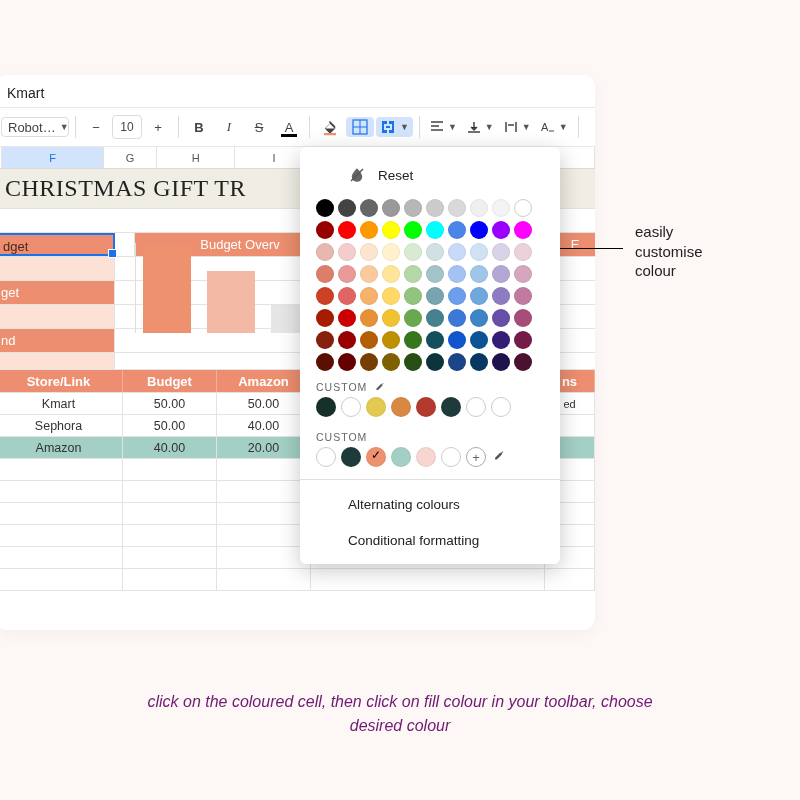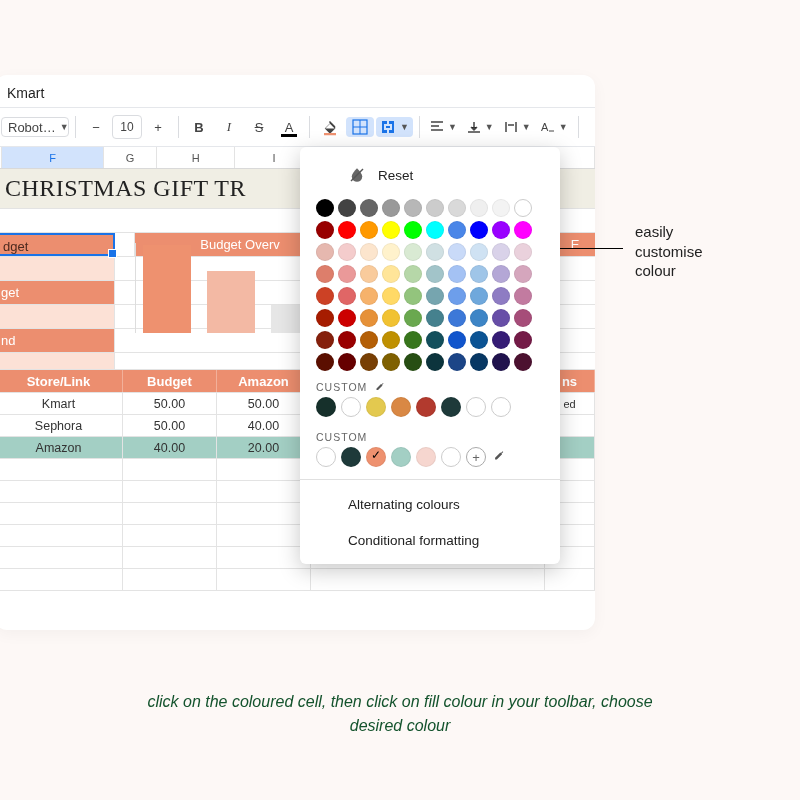--- a/index.html
+++ b/index.html
@@ -233,21 +233,21 @@
     color:#222;
     line-height: 1.3;
   }
   .instruction {
     position:absolute;
     left: 0; right:0;
     top: 690px;
     text-align:center;
     font-style: italic;
     font-size: 16px;
-    color:#14532d;
+    color:#701a75;
     line-height:1.5;
     padding: 0 120px;
   }
 </style>
 </head>
 <body>
 
 <div class="window">
 
   <div class="menubar">

